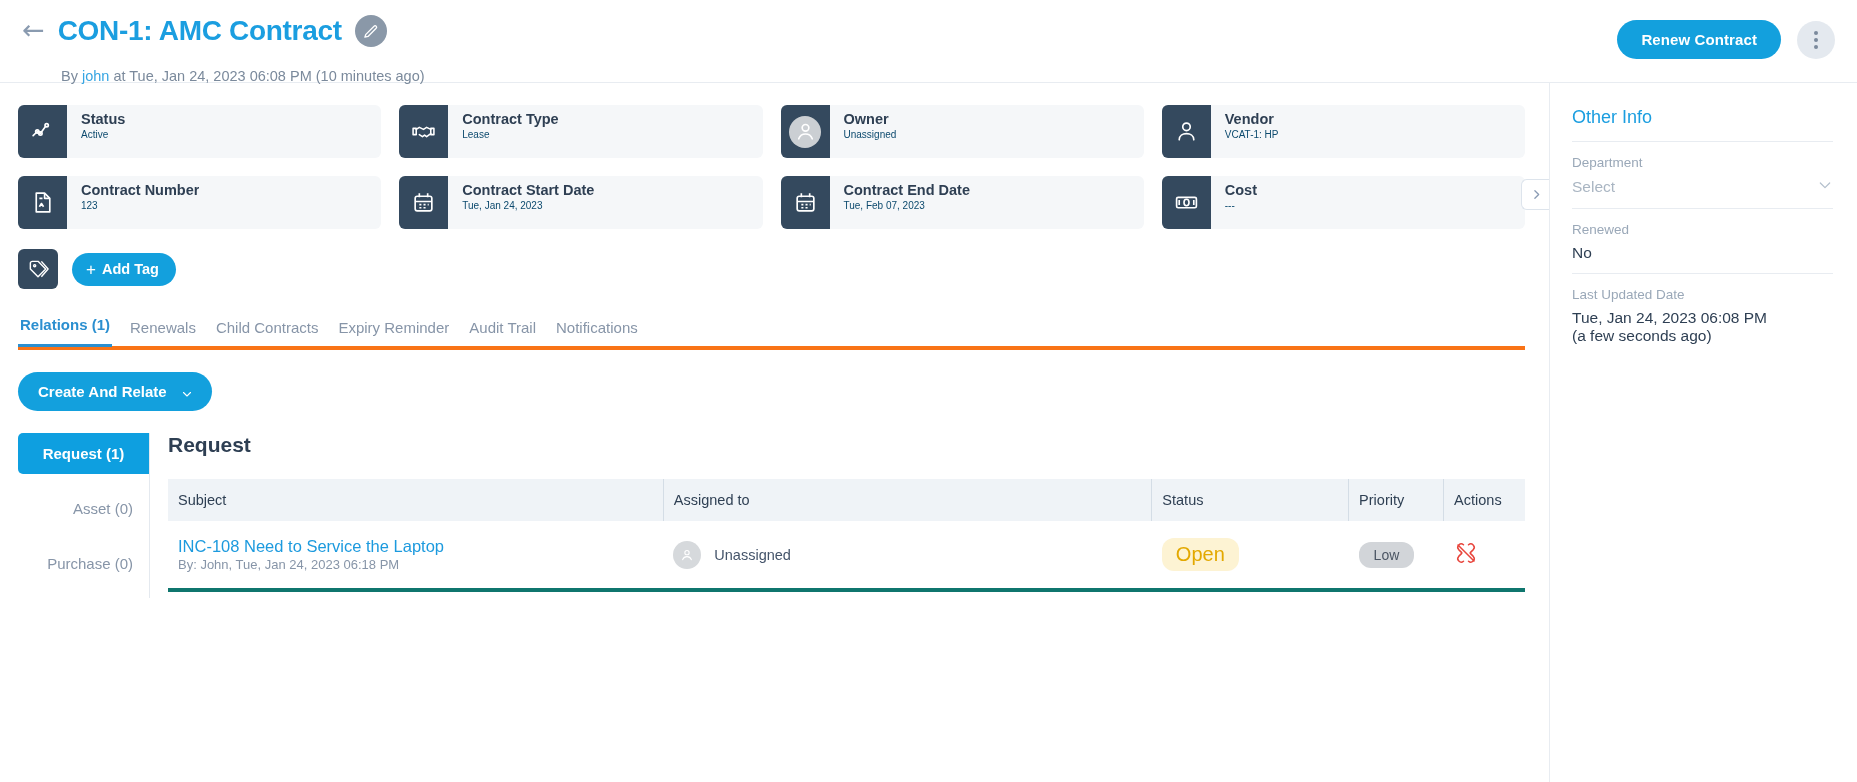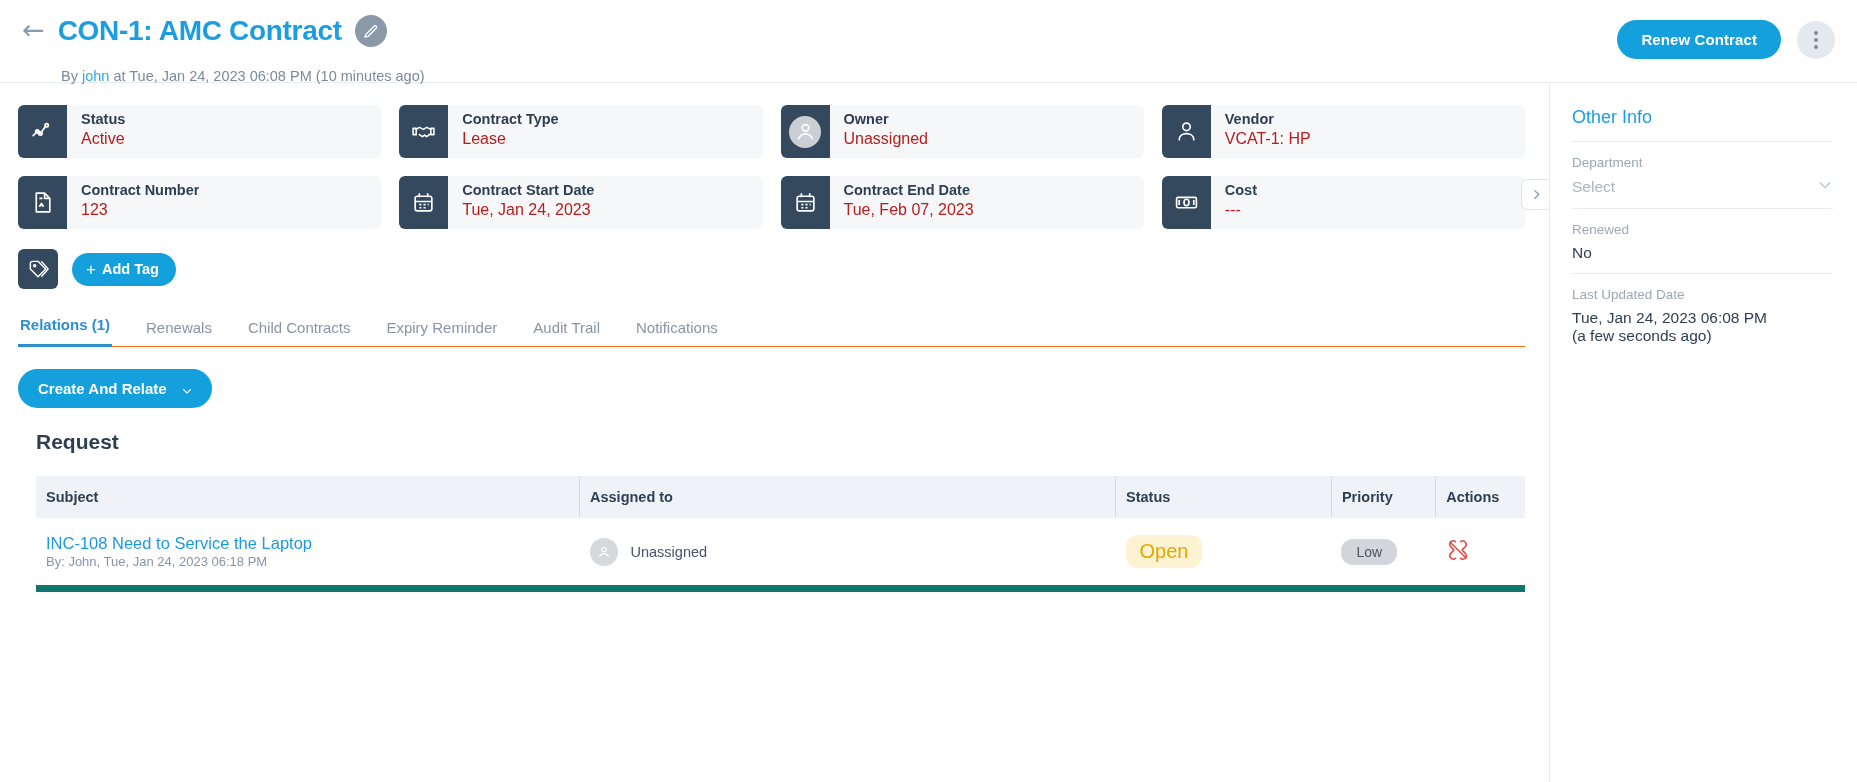--- a/index.html
+++ b/index.html
@@ -73,21 +73,21 @@
     display: flex; align-items: stretch; background: #f5f7f9;
     border-radius: 6px; overflow: hidden; height: 53px;
   }
   .card-icon {
     width: 49px; flex: 0 0 49px; background: #34495e;
     display: flex; align-items: center; justify-content: center;
   }
   .card-icon svg { width: 25px; height: 25px; }
   .card-body { padding: 6px 0 0 14px; overflow: hidden; }
   .card-label { font-size: 14.5px; font-weight: 700; color: #2e3f53; line-height: 1.22; white-space: nowrap; }
-  .card-value { font-size: 16px; color: #b91c1c; line-height: 1.25; white-space: nowrap; }
+  .card-value { font-size: 10px; color: #0c4a6e; line-height: 1.25; white-space: nowrap; }
   .avatar-circle {
     width: 32px; height: 32px; border-radius: 50%; background: #cbcfd3;
     display: flex; align-items: center; justify-content: center;
   }
 
   
   .tag-row { display: flex; align-items: center; gap: 14px; margin-top: 20px; }
   .tag-icon-box {
     width: 40px; height: 40px; border-radius: 6px; background: #34495e;
     display: flex; align-items: center; justify-content: center;
@@ -95,22 +95,22 @@
   .btn-addtag {
     background: #13a0dd; color: #fff; border: none; border-radius: 18px;
     font-size: 14.5px; font-weight: 700; padding: 8px 17px 8px 14px; cursor: pointer;
     display: inline-flex; align-items: center; gap: 6px;
     font-family: "Liberation Sans", sans-serif;
   }
   .btn-addtag .plus { font-size: 17px; font-weight: 400; line-height: 1; }
 
   
   .tabs {
-    display: flex; align-items: flex-end; gap: 32px;
-    margin-top: 26px; border-bottom: 1px solid #f97316;
+    display: flex; align-items: flex-end; gap: 16px;
+    margin-top: 26px; border-bottom: 4px solid #f97316;
   }
   .tab {
     font-size: 15px; color: #8795a8; padding: 0 2px 11px 2px; cursor: pointer;
     white-space: nowrap; position: relative; top: 1px;
   }
   .tab.active { color: #2b8fd0; font-weight: 700; border-bottom: 3px solid #2b8fd0; }
 
   
   .relate-actions {
     display: flex; gap: 26px;
@@ -130,26 +130,26 @@
   .rel-nav-item {
     text-align: right; padding: 12px 16px; font-size: 15px; color: #8795a8;
     cursor: pointer; border-radius: 5px 0 0 5px; margin-bottom: 14px;
   }
   .rel-nav-item.active { background: #0e9fe0; color: #fff; font-weight: 700; text-align: center; }
   .rel-content { flex: 1 1 auto; padding-left: 18px; }
   .rel-heading { font-size: 21px; font-weight: 700; color: #2e3f53; margin-bottom: 22px; }
 
   table.reltable { width: 100%; border-collapse: collapse; table-layout: fixed; }
   table.reltable thead th {
-    background: #eff3f7; font-size: 14.5px; font-weight: 700; color: #2e3f53;
+    background: #eff3f7; font-size: 14.5px; font-weight: 400; color: #2e3f53;
     text-align: left; padding: 13px 10px; border-right: 1px solid #d4dde6;
   }
   table.reltable thead th:last-child { border-right: none; }
   table.reltable tbody td {
-    padding: 16px 10px; vertical-align: middle; border-bottom: 7px solid #0f766e;
+    padding: 16px 10px; vertical-align: middle; border-bottom: 4px solid #0f766e;
     font-size: 14.5px; color: #44546a;
   }
   .subject-link { color: #1c9ade; font-size: 16.5px; display: block; cursor: pointer; }
   .subject-sub { color: #8795a8; font-size: 13px; margin-top: 6px; }
   .assignee { display: flex; align-items: center; gap: 13px; }
   .assignee-av { width: 28px; height: 28px; border-radius: 50%; background: #d6d9dc; display:flex; align-items:center; justify-content:center; }
   .badge-open {
     background: #fdf3d3; color: #e3a800; border-radius: 12px;
     padding: 5px 14px; font-size: 20px; display: inline-block;
   }
@@ -364,20 +364,25 @@
           <span>Create And Relate</span>
           <span class="chev">
             <svg viewBox="0 0 24 24" width="12" height="12" fill="none" stroke="#ffffff" stroke-width="2.2" stroke-linecap="round" stroke-linejoin="round">
                 <path d="M5 9l7 7 7-7"></path>
               </svg>
           </span>
         </button>
       </div>
 
       <div class="rel-panel">
+        <div class="rel-nav">
+          <div class="rel-nav-item active">Request (1)</div>
+          <div class="rel-nav-item">Asset (0)</div>
+          <div class="rel-nav-item">Purchase (0)</div>
+        </div>
 
         <div class="rel-content">
           <div class="rel-heading">Request</div>
 
           <table class="reltable">
             <colgroup>
               <col style="width:36.5%">
                 <col style="width:36%">
                 <col style="width:14.5%">
                 <col style="width:7%">

